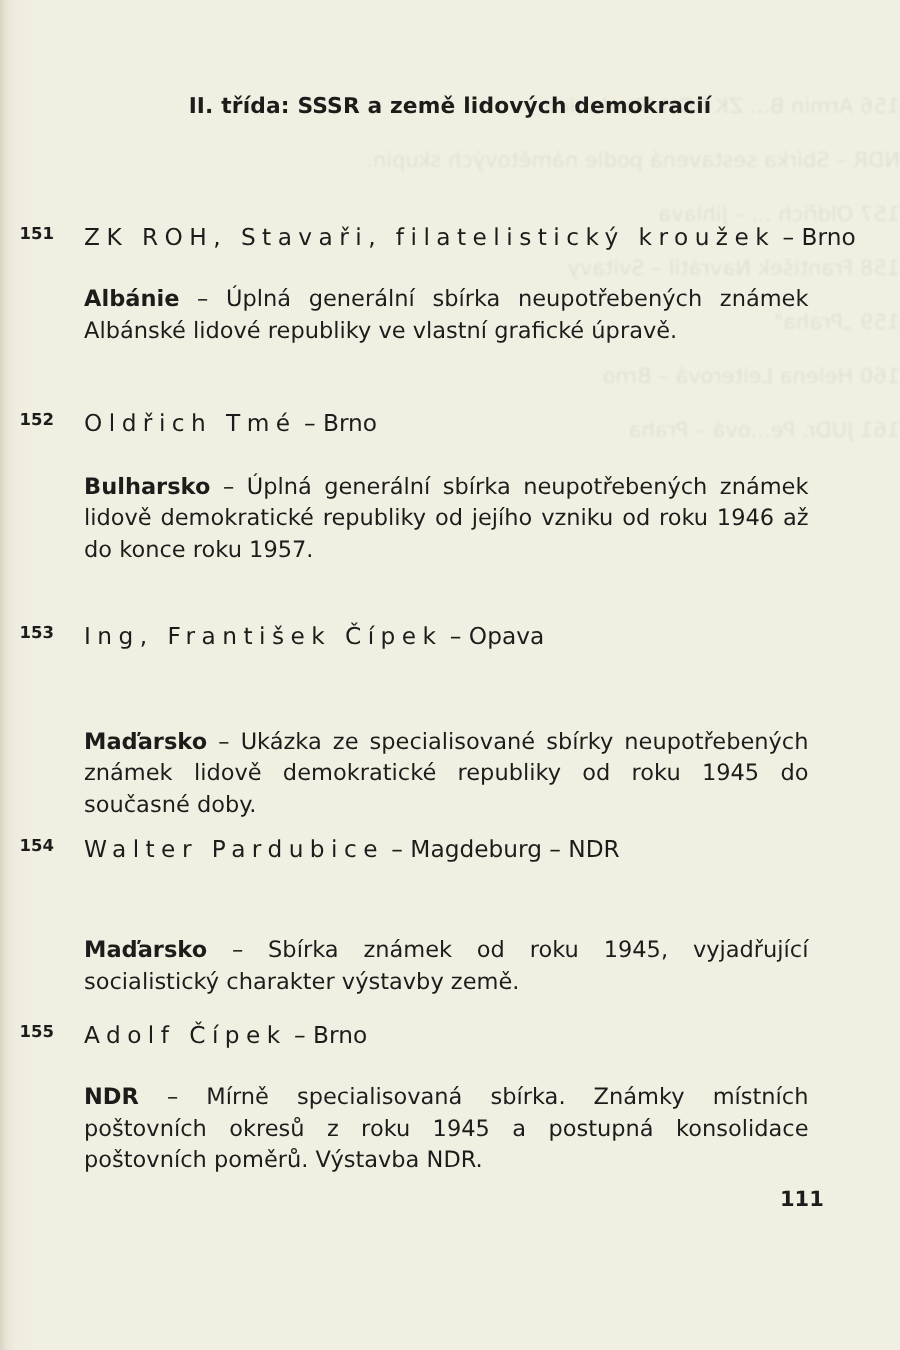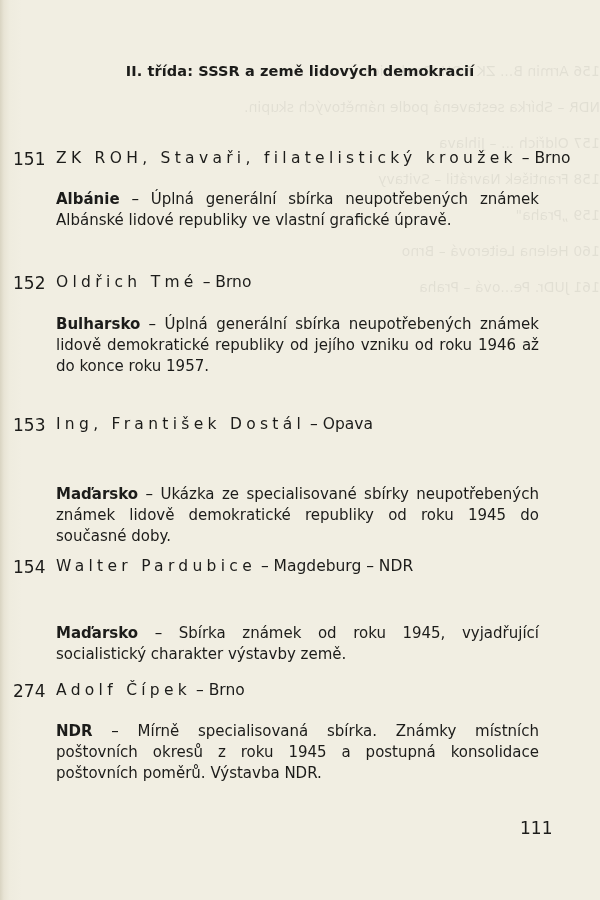--- a/index.html
+++ b/index.html
@@ -51,22 +51,22 @@
     }
     .entry {
       position: absolute;
       left: 0;
       width: 600px;
     }
     .entry-number {
       position: absolute;
       left: 13px;
       top: 0;
-      font-weight: normal;
-      font-size: 17px;
+      font-weight: bold;
+      font-size: 11px;
     }
     .entry-title {
       position: absolute;
       left: 56px;
       top: 0;
       font-size: 15.5px;
       white-space: nowrap;
     }
     .entry-title .spaced {
       letter-spacing: 4.3px;
@@ -79,23 +79,23 @@
       font-size: 15px;
       line-height: 21px;
       text-align: justify;
     }
     .entry-desc .country {
       font-weight: bold;
     }
     .page-number {
       position: absolute;
       left: 520px;
-      top: 818px;
-      font-size: 17px;
-      font-weight: normal;
+      top: 792px;
+      font-size: 14px;
+      font-weight: bold;
     }
   </style>
 </head>
 <body>
 
 <div class="page">
 
   <div class="bleed">
     <div>156 Armin B... ZK ROH, Pardubice</div>
     <div>NDR – Sbírka sestavená podle námětových skupin.</div>
@@ -121,38 +121,38 @@
     <span class="entry-number">152</span>
     <span class="entry-title"><span class="spaced">Oldřich Tmé</span> <span>– Brno</span></span>
     <div class="entry-desc" style="top:41px;">
       <span class="country">Bulharsko</span>
       <span>– Úplná generální sbírka neupotřebených známek lidově demokratické republiky od jejího vzniku od roku 1946 až do konce roku 1957.</span>
     </div>
   </div>
 
   <div class="entry" style="top:415px;">
     <span class="entry-number">153</span>
-    <span class="entry-title"><span class="spaced">Ing, František Dostál</span> <span>– Opava</span></span>
+    <span class="entry-title"><span class="spaced">Ing, František Čípek</span> <span>– Opava</span></span>
     <div class="entry-desc" style="top:41px;margin-top:28px;">
       <span class="country">Maďarsko</span>
       <span>– Ukázka ze specialisované sbírky neupotřebených známek lidově demokratické republiky od roku 1945 do současné doby.</span>
     </div>
   </div>
 
   <div class="entry" style="top:557px;">
     <span class="entry-number">154</span>
     <span class="entry-title"><span class="spaced">Walter Pardubice</span> <span>– Magdeburg – NDR</span></span>
     <div class="entry-desc" style="top:41px;margin-top:25px;">
       <span class="country">Maďarsko</span>
       <span>– Sbírka známek od roku 1945, vyjadřující socialistický charakter výstavby země.</span>
     </div>
   </div>
 
   <div class="entry" style="top:681px;">
-    <span class="entry-number">274</span>
+    <span class="entry-number">155</span>
     <span class="entry-title"><span class="spaced">Adolf Čípek</span> <span>– Brno</span></span>
     <div class="entry-desc" style="top:40px;">
       <span class="country">NDR</span>
       <span>– Mírně specialisovaná sbírka. Známky místních poštovních okresů z roku 1945 a postupná konsolidace poštovních poměrů. Výstavba NDR.</span>
     </div>
   </div>
 
   <div class="page-number">111</div>
 </div>
 

